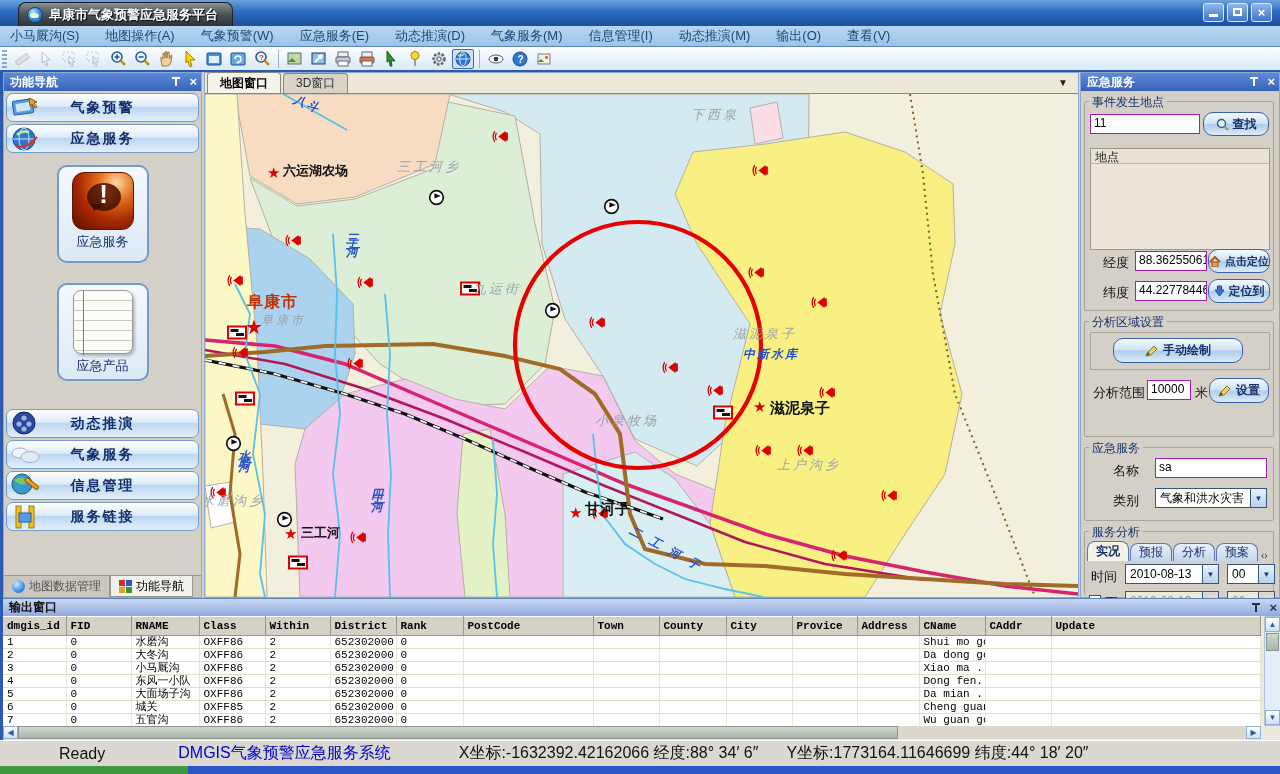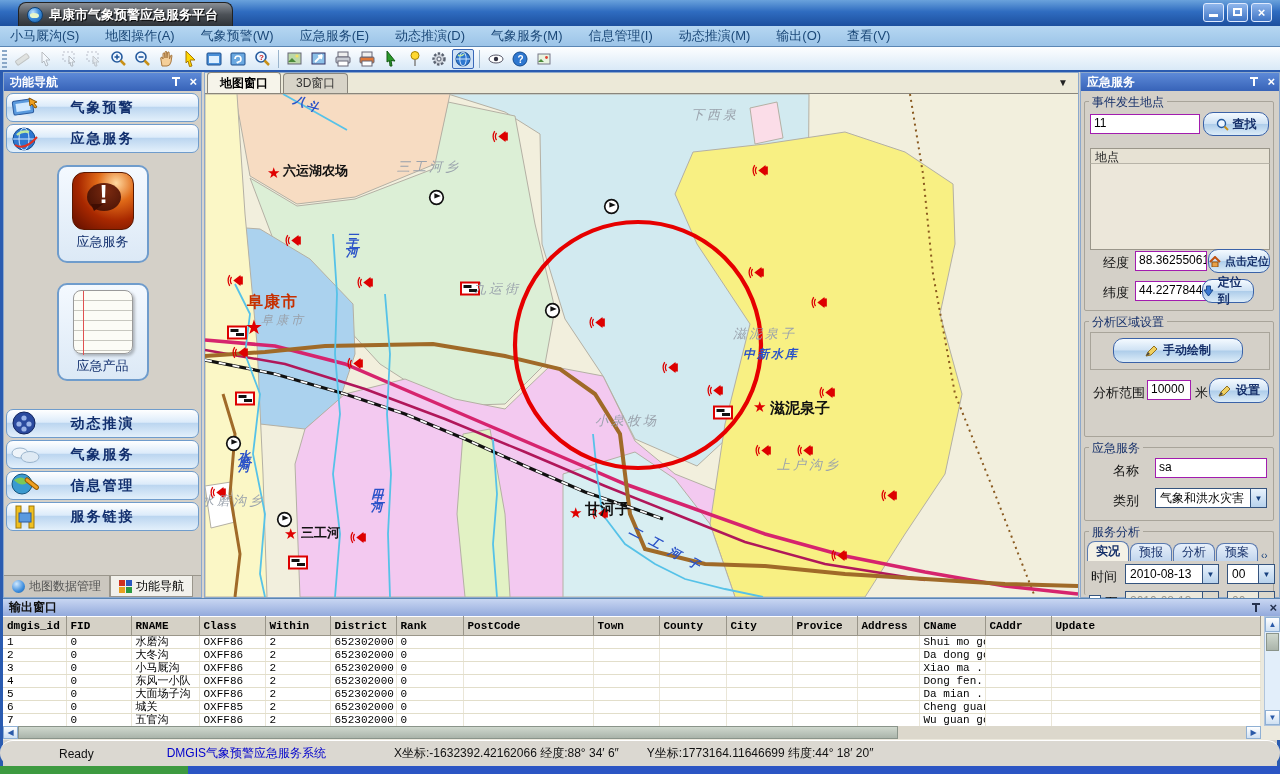--- a/index.html
+++ b/index.html
@@ -155,21 +155,21 @@
   .vscroll { position:absolute; right:2px; top:17px; width:17px; height:110px; background:#e2eefa; border:1px solid #b0c4dc; }
   .hscroll { position:absolute; left:0; bottom:1px; width:1258px; height:13px; background:#dcd8cc; display:flex; }
   .sbtn { width:15px; height:13px; background:linear-gradient(180deg,#fff,#cfe0f2); border:1px solid #8fb0d4;
     color:#2a5aa8; font-size:8px; display:flex; align-items:center; justify-content:center; }
   .sthumb { background:linear-gradient(180deg,#cfd8ce,#aab4aa); border:1px solid #8a948a; }
   .vbtn { width:15px; height:15px; background:linear-gradient(180deg,#fff,#cfe0f2); border:1px solid #8fb0d4;
     color:#2a5aa8; font-size:8px; display:flex; align-items:center; justify-content:center; }
 
   
   .statusbar { position:absolute; left:-3px; top:740px; width:1280px; height:26px; background:#dbd8d1;
-    border-top:1px solid #fff; display:flex; align-items:center; font-size:12px; color:#111;border-radius:13px; }
+    border-top:1px solid #fff; display:flex; align-items:center; font-size:16px; color:#111; }
   .statusbar .seg { padding:0 14px; white-space:nowrap; }
   .taskbar { position:absolute; left:-3px; top:766px; width:1280px; height:8px;
     background:linear-gradient(90deg,#3d9a40 0 188px,#2b55c4 188px 100%); }
 
   .star { position:absolute; color:#e00000; font-size:15px; line-height:15px; pointer-events:none;
     font-family:"DejaVu Sans",sans-serif; }
 </style>
 </head>
 <body>
 
@@ -591,21 +591,21 @@
       <div class="fld" style="position:absolute;left:50px;top:149px;width:72px;">88.36255061</div>
       <div class="pill" style="position:absolute;right:3px;top:147px;width:62px;height:24px;font-size:11px;">
         <svg width="12" height="11">
             <path d="M1,6 L6,1 L11,6" fill="none" stroke="#c05010" stroke-width="2"></path>
             <rect x="3" y="6" width="6" height="5" fill="#e8a048" stroke="#905010"></rect>
           </svg>
         <span>点击定位</span>
       </div>
       <span class="lbl" style="position:absolute;left:18px;top:182px;">纬度</span>
       <div class="fld" style="position:absolute;left:50px;top:179px;width:72px;">44.22778446</div>
-      <div class="pill" style="position:absolute;right:19px;top:177px;width:52px;height:24px;">
+      <div class="pill" style="position:absolute;right:3px;top:177px;width:62px;height:24px;">
         <svg width="11" height="12">
             <path d="M5.5,11 L1,5 H3.5 V1 H7.5 V5 H10 Z" fill="#3a78d0" stroke="#1c4a8e"></path>
           </svg>
         <span>定位到</span>
       </div>
     </div>
 
     <div class="grp" style="top:248px;height:116px;">
       <span class="leg">分析区域设置</span>
       <div style="position:absolute;left:5px;top:10px;width:180px;height:38px;border:1px solid #a8a49a;"></div>

